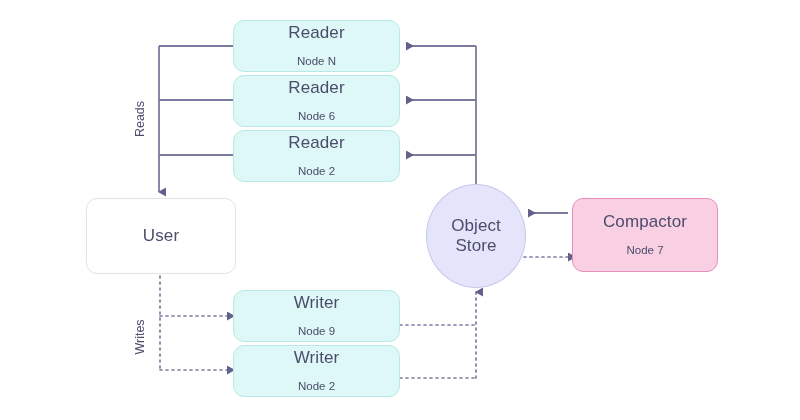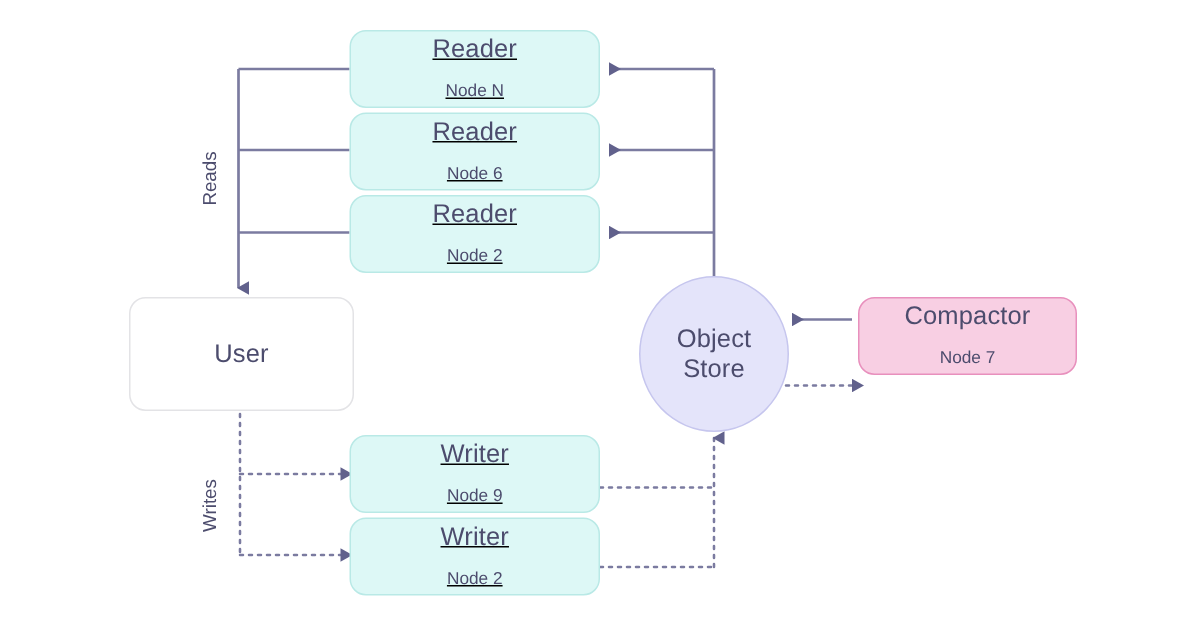--- a/index.html
+++ b/index.html
@@ -40,21 +40,20 @@
   }
   .node .sub {
     font-size: 11.5px;
     color: #4c4c6d;
     line-height: 1.2;
     margin-top: 12px;
   }
   .node.cyan {
     background: #ddf8f6;
     border: 1.4px solid #b9e9e6;
-    text-decoration: underline;
   }
   .node.white {
     background: #ffffff;
     border: 1.4px solid #e3e3e6;
   }
   .node.pink {
     background: #f8cfe3;
     border: 1.6px solid #e890bd;
   }
   .node.circle {
@@ -145,21 +144,21 @@
 
   <div class="node white" style="left:86px; top:198px; width:150px; height:76px;">
     <span class="title">User</span>
   </div>
 
   <div class="node circle" style="left:426px; top:184px; width:100px; height:104px;">
     <span class="title">Object</span>
     <span class="title">Store</span>
   </div>
 
-  <div class="node pink" style="left:572px; top:198px; width:146px; height:52px;">
+  <div class="node pink" style="left:572px; top:198px; width:146px; height:74px;">
     <span class="title">Compactor</span>
     <span class="sub">Node 7</span>
   </div>
 
   <div class="node cyan" style="left:233px; top:290px; width:167px; height:52px;">
     <span class="title">Writer</span>
     <span class="sub">Node 9</span>
   </div>
 
   <div class="node cyan" style="left:233px; top:345px; width:167px; height:52px;">

